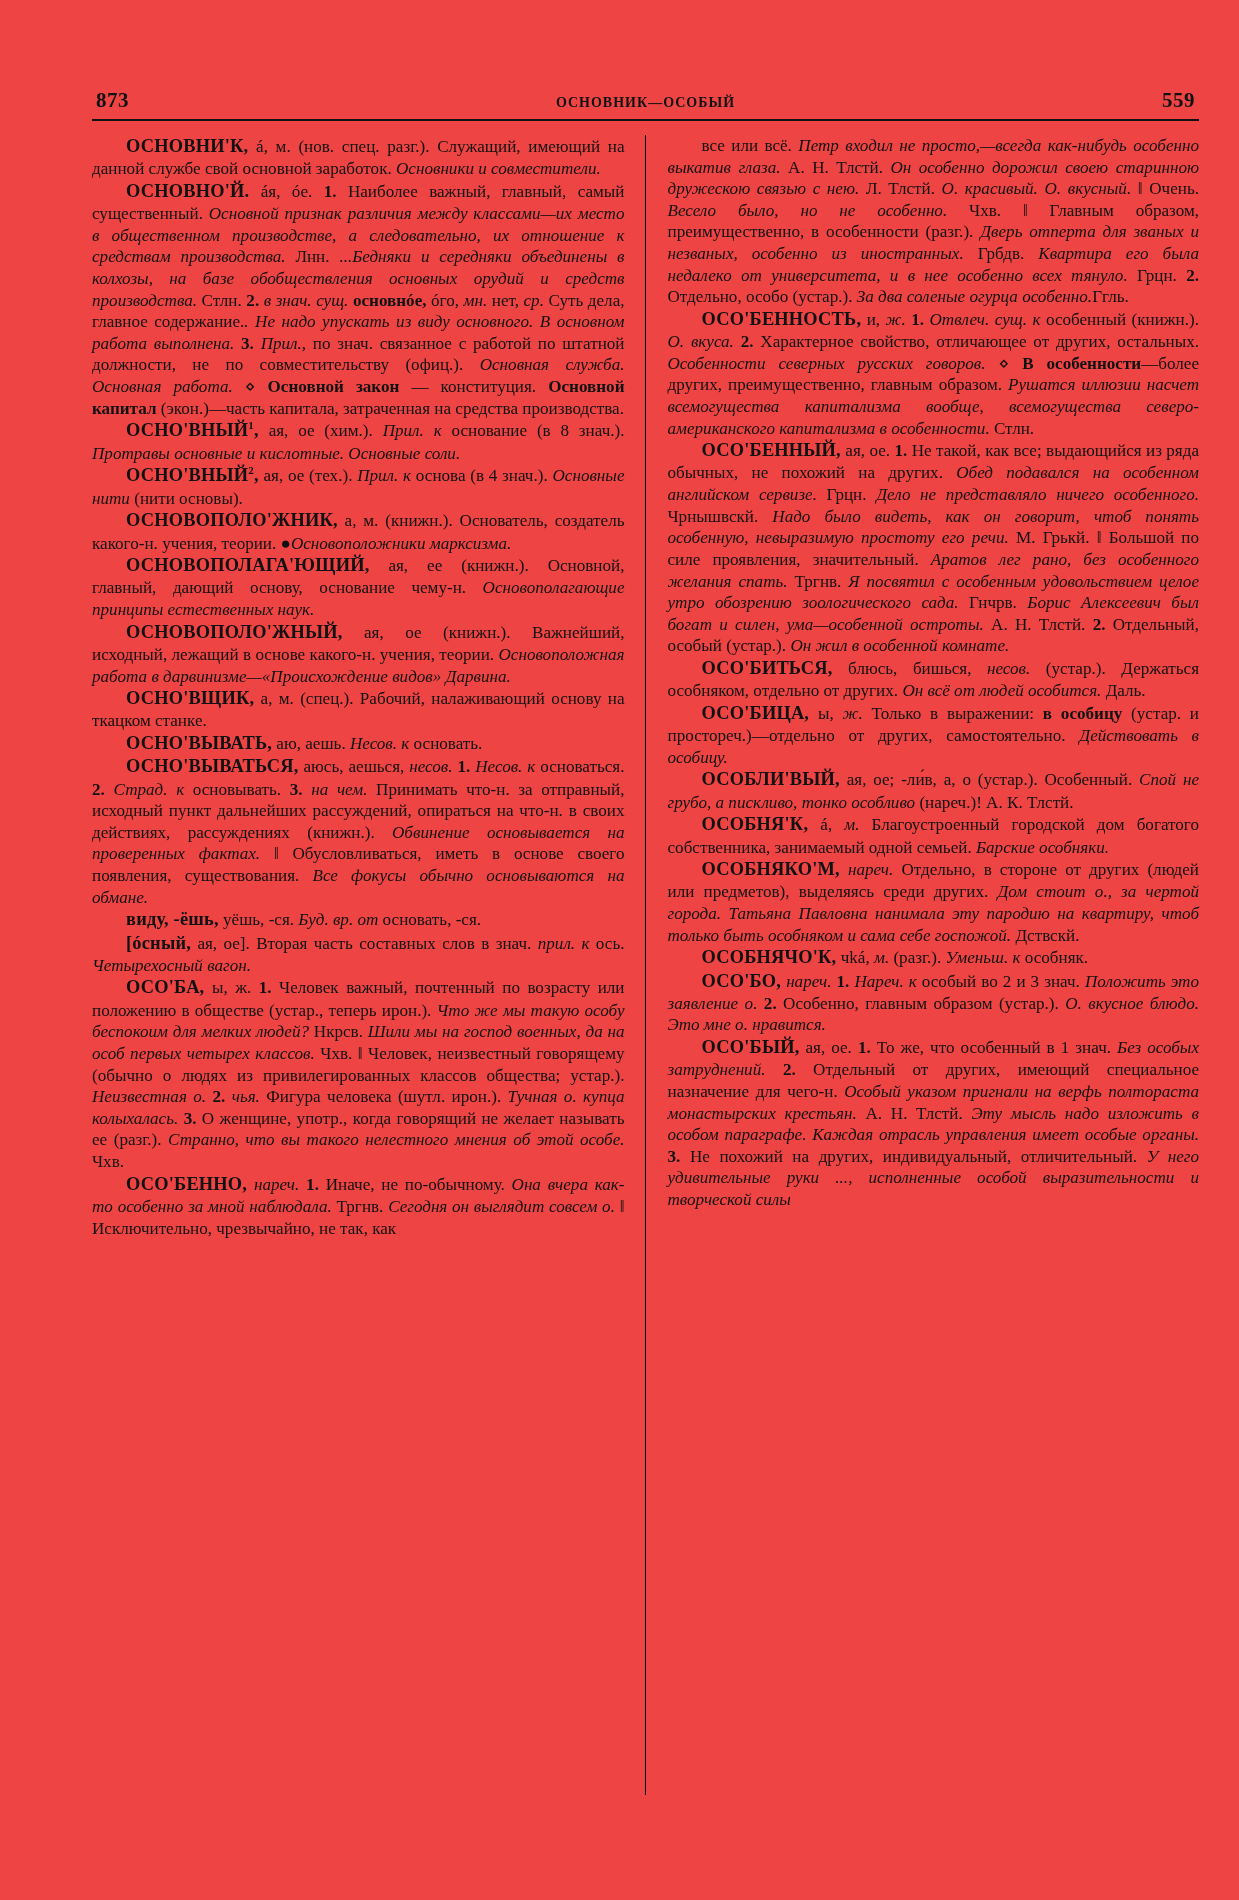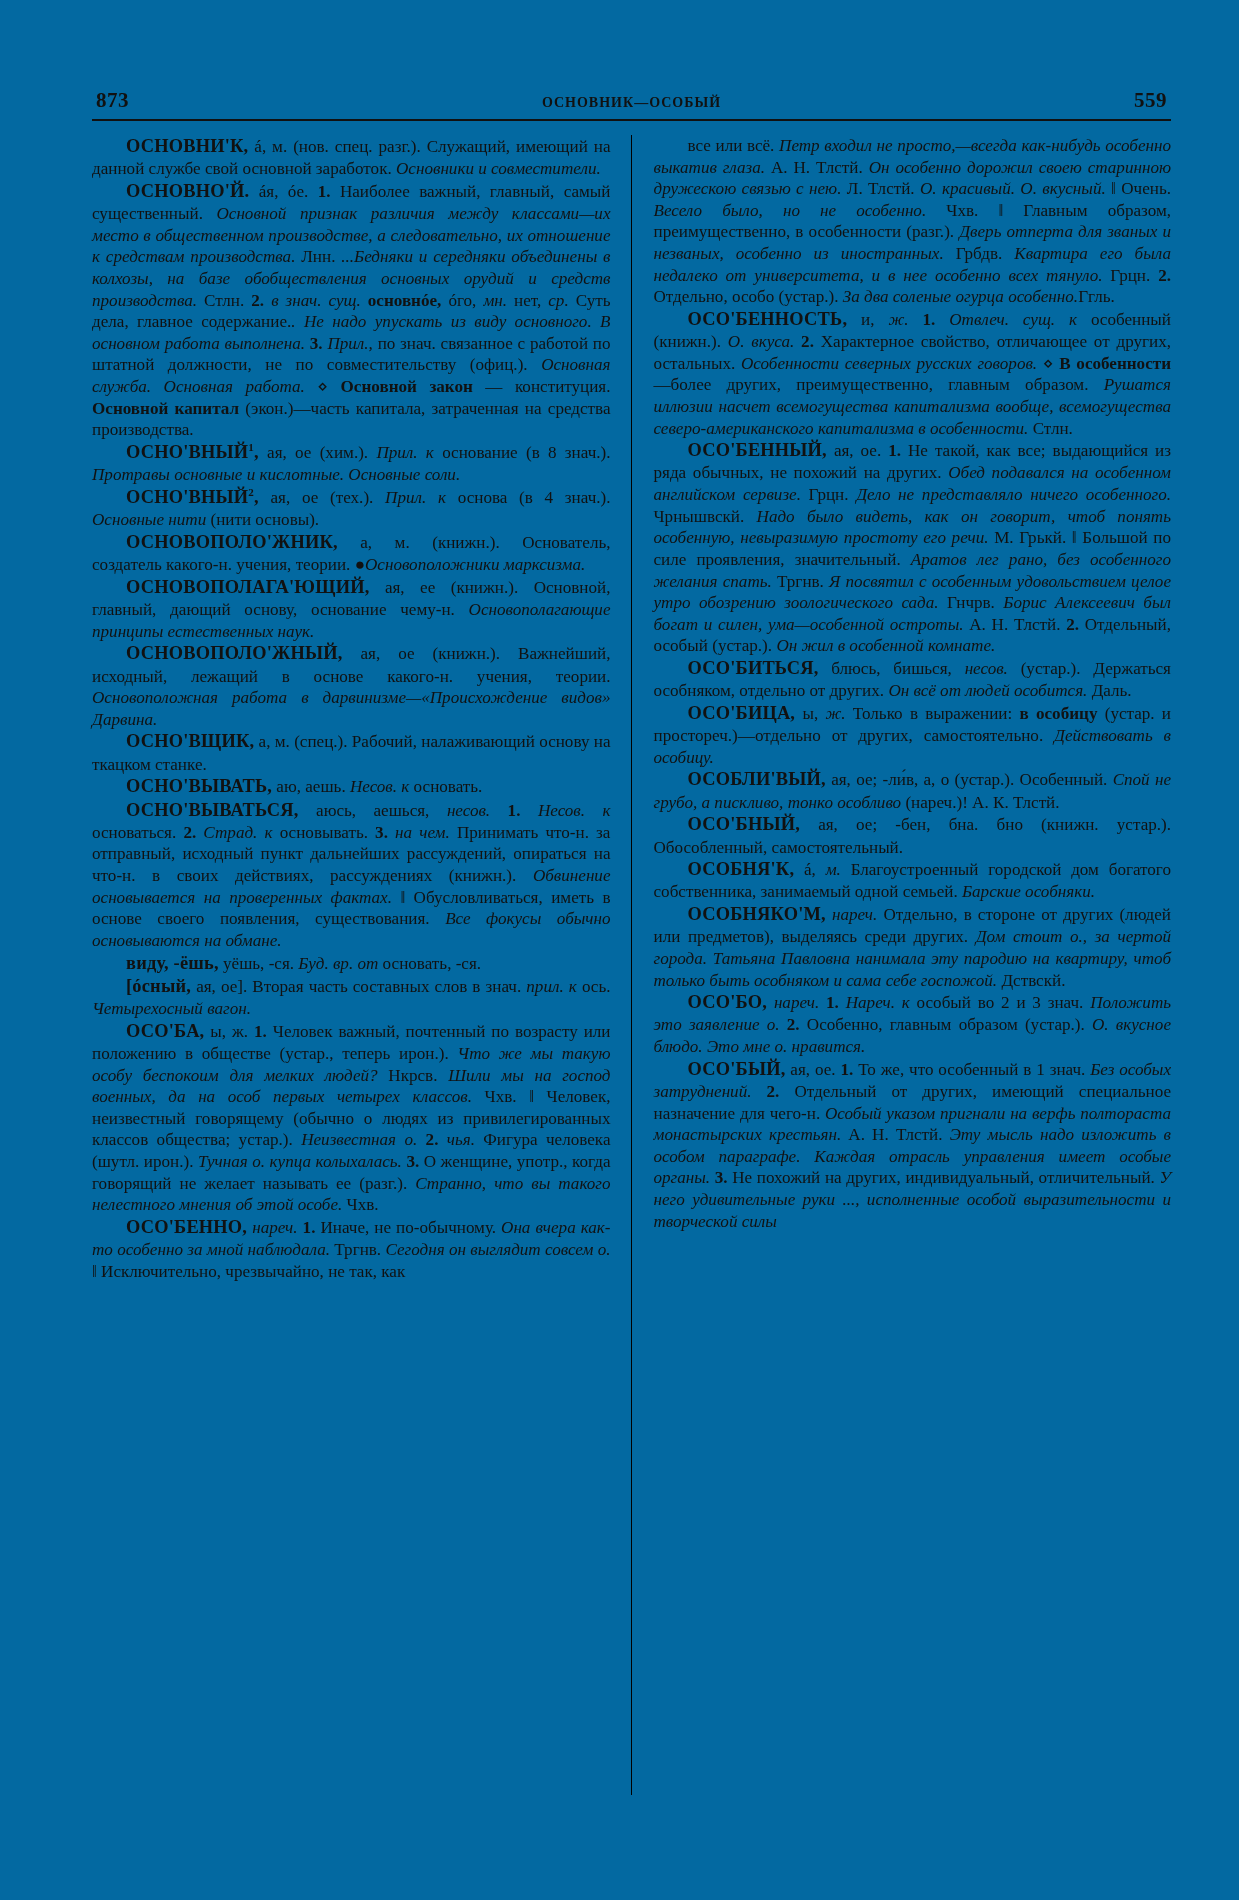--- a/index.html
+++ b/index.html
@@ -11,22 +11,22 @@
     width: 1239px;
     height: 1900px;
     font-family: "Liberation Serif", serif;
     color: #111;
   }
   .page {
     position: relative;
     width: 1239px;
     height: 1900px;
     box-sizing: border-box;
-    padding: 88px 68px 40px 92px;
-    background: #0369a1;
+    padding: 88px 40px 40px 92px;
+    background: #ef4444;
   }
   .header {
     display: flex;
     align-items: baseline;
     justify-content: space-between;
     font-weight: bold;
     padding: 0 4px 6px 4px;
     border-bottom: 2px solid #111;
   }
   .header .folio {
@@ -105,21 +105,21 @@
         <p class="entry"><span class="hw">ОСО'БА,</span> <span class="entry-body">ы, ж. <b>1.</b> Человек важный, почтенный по возрасту или положению в обществе (устар., теперь ирон.). <i>Что же мы такую особу беспокоим для мелких людей?</i> Нкрсв. <i>Шили мы на господ военных, да на особ первых четырех классов.</i> Чхв. ‖ Человек, неизвестный говорящему (обычно о людях из привилегированных классов общества; устар.). <i>Неизвестная о.</i> <b>2.</b> <i>чья.</i> Фигура человека (шутл. ирон.). <i>Тучная о. купца колыхалась.</i> <b>3.</b> О женщине, употр., когда говорящий не желает называть ее (разг.). <i>Странно, что вы такого нелестного мнения об этой особе.</i> Чхв.</span></p>
         <p class="entry"><span class="hw">ОСО'БЕННО,</span> <span class="entry-body"><i>нареч.</i> <b>1.</b> Иначе, не по-обычному. <i>Она вчера как-то особенно за мной наблюдала.</i> Тргнв. <i>Сегодня он выглядит совсем о.</i> ‖ Исключительно, чрезвычайно, не так, как</span></p>
       </div>
     <div class="col right" id="col-right">
         <p class="cont"><span class="entry-body">все или всё. <i>Петр входил не просто,—всегда как-нибудь особенно выкатив глаза.</i> А. Н. Тлстй. <i>Он особенно дорожил своею старинною дружескою связью с нею.</i> Л. Тлстй. <i>О. красивый. О. вкусный.</i> ‖ Очень. <i>Весело было, но не особенно.</i> Чхв. ‖ Главным образом, преимущественно, в особенности (разг.). <i>Дверь отперта для званых и незваных, особенно из иностранных.</i> Грбдв. <i>Квартира его была недалеко от университета, и в нее особенно всех тянуло.</i> Грцн. <b>2.</b> Отдельно, особо (устар.). <i>За два соленые огурца особенно.</i>Ггль.</span></p>
         <p class="entry"><span class="hw">ОСО'БЕННОСТЬ,</span> <span class="entry-body">и, <i>ж.</i> <b>1.</b> <i>Отвлеч. сущ. к</i> особенный (книжн.). <i>О. вкуса.</i> <b>2.</b> Характерное свойство, отличающее от других, остальных. <i>Особенности северных русских говоров.</i> ⋄ <b>В особенности</b>—более других, преимущественно, главным образом. <i>Рушатся иллюзии насчет всемогущества капитализма вообще, всемогущества северо-американского капитализма в особенности.</i> Стлн.</span></p>
         <p class="entry"><span class="hw">ОСО'БЕННЫЙ,</span> <span class="entry-body">ая, ое. <b>1.</b> Не такой, как все; выдающийся из ряда обычных, не похожий на других. <i>Обед подавался на особенном английском сервизе.</i> Грцн. <i>Дело не представляло ничего особенного.</i> Чрнышвскй. <i>Надо было видеть, как он говорит, чтоб понять особенную, невыразимую простоту его речи.</i> М. Грькй. ‖ Большой по силе проявления, значительный. <i>Аратов лег рано, без особенного желания спать.</i> Тргнв. <i>Я посвятил с особенным удовольствием целое утро обозрению зоологического сада.</i> Гнчрв. <i>Борис Алексеевич был богат и силен, ума—особенной остроты.</i> А. Н. Тлстй. <b>2.</b> Отдельный, особый (устар.). <i>Он жил в особенной комнате.</i></span></p>
         <p class="entry"><span class="hw">ОСО'БИТЬСЯ,</span> <span class="entry-body">блюсь, бишься, <i>несов.</i> (устар.). Держаться особняком, отдельно от других. <i>Он всё от людей особится.</i> Даль.</span></p>
         <p class="entry"><span class="hw">ОСО'БИЦА,</span> <span class="entry-body">ы, <i>ж.</i> Только в выражении: <b>в особицу</b> (устар. и простореч.)—отдельно от других, самостоятельно. <i>Действовать в особицу.</i></span></p>
         <p class="entry"><span class="hw">ОСОБЛИ'ВЫЙ,</span> <span class="entry-body">ая, ое; -ли́в, а, о (устар.). Особенный. <i>Спой не грубо, а пискливо, тонко особливо</i> (нареч.)! А. К. Тлстй.</span></p>
-        <p class="entry"><span class="hw">ОСО'БНЫЙ,</span> <span class="entry-body">ая, ое; -бен, бна. бно (книжн. устар.). Обособленный, самостоятельный.</span></p>
         <p class="entry"><span class="hw">ОСОБНЯ'К,</span> <span class="entry-body">á, <i>м.</i> Благоустроенный городской дом богатого собственника, занимаемый одной семьей. <i>Барские особняки.</i></span></p>
         <p class="entry"><span class="hw">ОСОБНЯКО'М,</span> <span class="entry-body"><i>нареч.</i> Отдельно, в стороне от других (людей или предметов), выделяясь среди других. <i>Дом стоит о., за чертой города. Татьяна Павловна нанимала эту пародию на квартиру, чтоб только быть особняком и сама себе госпожой.</i> Дствскй.</span></p>
+        <p class="entry"><span class="hw">ОСОБНЯЧО'К,</span> <span class="entry-body">чká, <i>м.</i> (разг.). <i>Уменьш. к</i> особняк.</span></p>
         <p class="entry"><span class="hw">ОСО'БО,</span> <span class="entry-body"><i>нареч.</i> <b>1.</b> <i>Нареч. к</i> особый во 2 и 3 знач. <i>Положить это заявление о.</i> <b>2.</b> Особенно, главным образом (устар.). <i>О. вкусное блюдо. Это мне о. нравится.</i></span></p>
         <p class="entry"><span class="hw">ОСО'БЫЙ,</span> <span class="entry-body">ая, ое. <b>1.</b> То же, что особенный в 1 знач. <i>Без особых затруднений.</i> <b>2.</b> Отдельный от других, имеющий специальное назначение для чего-н. <i>Особый указом пригнали на верфь полтораста монастырских крестьян.</i> А. Н. Тлстй. <i>Эту мысль надо изложить в особом параграфе. Каждая отрасль управления имеет особые органы.</i> <b>3.</b> Не похожий на других, индивидуальный, отличительный. <i>У него удивительные руки ..., исполненные особой выразительности и творческой силы</i></span></p>
       </div>
   </div>
 
 </div>
 
 </body></html>

